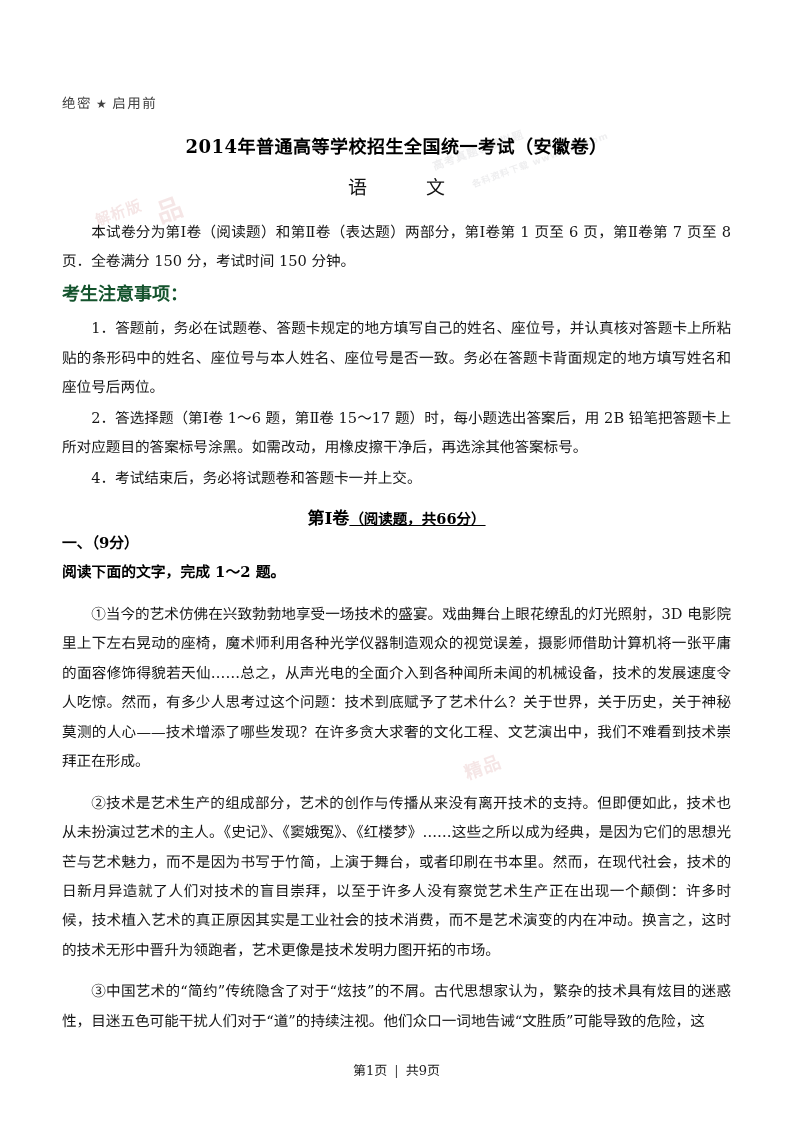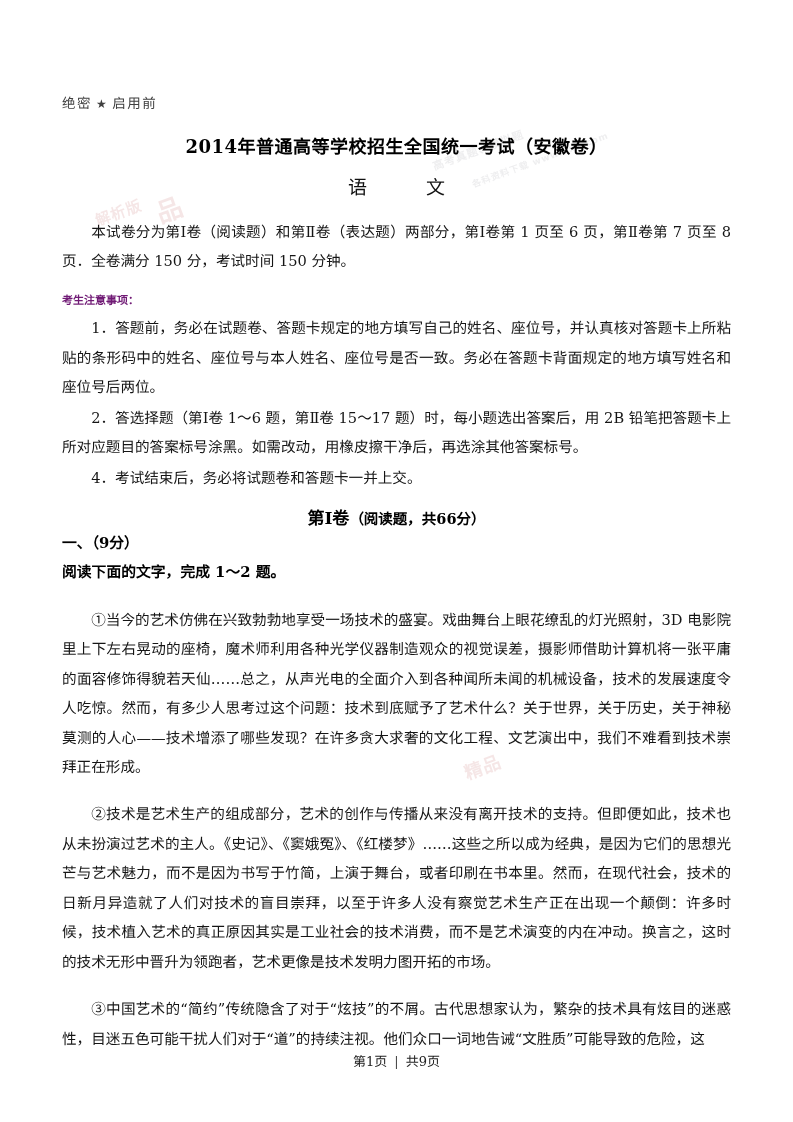--- a/index.html
+++ b/index.html
@@ -83,59 +83,60 @@
     font-size: 14.6px;
     line-height: 2.02;
     text-align: justify;
     text-justify: inter-ideograph;
     color: #151515;
   }
   .para.indent { text-indent: 2em; }
   .intro { margin-top: 18px; }
 
   .bold-head {
-    font-size: 11px;
+    font-size: 18px;
     font-weight: 700;
     line-height: 2.02;
-    margin: 14px 0 0 0;
-    color: #701a75;
+    margin: 0 0 0 0;
+    color: #14532d;
   }
 
   .note-item {
     margin-top: 1px;
   }
 
   .volume-head {
     margin-top: 12px;
     text-align: center;
     font-size: 17px;
     font-weight: 700;
     color: #000;
   }
   .volume-head .vh-sub {
     font-size: 14.5px;
+    text-decoration: underline;
   }
 
   .section-head {
     margin-top: 0;
     font-size: 14.8px;
     font-weight: 700;
     line-height: 1.95;
     color: #000;
   }
 
   .body-para {
-    margin-top: 18px;
+    margin-top: 12px;
   }
 
   .footer {
     position: absolute;
     left: 0;
     right: 0;
-    bottom: 52px;
+    bottom: 43px;
     text-align: center;
     font-size: 13px;
     color: #222;
     z-index: 2;
   }
   .footer .sep {
     margin: 0 7px;
     color: #444;
   }
 </style>

